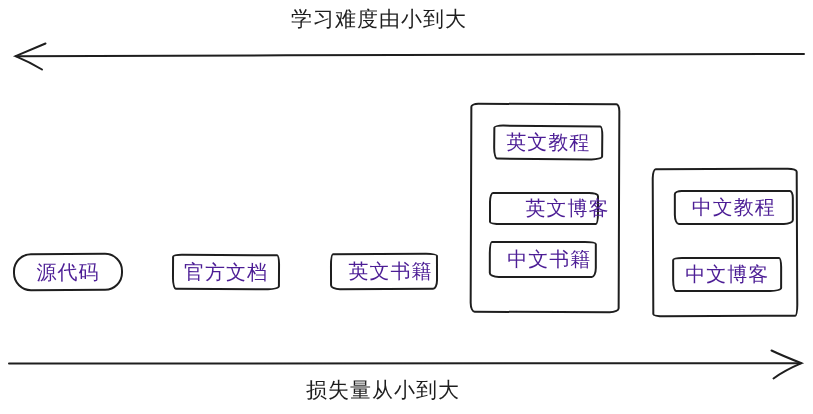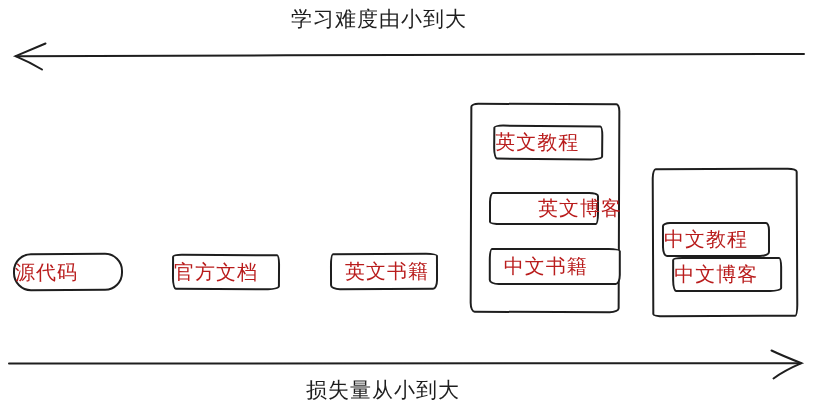--- a/index.html
+++ b/index.html
@@ -37,25 +37,25 @@
   .label-top    { left: 291px; top: 7px; }
   .label-bottom { left: 306px; top: 378px; }
 
   .sketch-box {
     position: absolute;
     box-sizing: border-box;
     border: 2px solid #1e1e1e;
     background: #ffffff;
     display: flex;
     align-items: center;
-    justify-content: flex-start;
+    justify-content: center;
     font-size: 20px;
     letter-spacing: 1px;
     white-space: nowrap;
-    color: #b91c1c;
+    color: #4c1d95;
   }
   .group-box {
     position: absolute;
     box-sizing: border-box;
     border: 2px solid #1e1e1e;
     background: #ffffff;
   }
   
   .w1 { border-radius: 4px 10px 3px 12px / 10px 4px 12px 3px; transform: rotate(-0.25deg); }
   .w2 { border-radius: 10px 3px 12px 4px / 3px 10px 4px 12px; transform: rotate(0.3deg); }
@@ -67,24 +67,24 @@
   #node-docs     { left: 172px; top: 254px; width: 108px; height: 36px; }
   #node-enbooks  { left: 330px; top: 253px; width: 108px; height: 37px; }
 
   
   #group1 { left: 470px; top: 103px; width: 150px; height: 210px; }
   #group2 { left: 652px; top: 168px; width: 146px; height: 149px; }
 
   
   #g1-i1 { left: 21px; top: 20px;  width: 110px; height: 35px; }
   #g1-i2 { left: 17px; top: 87px;  width: 110px; height: 33px; padding-left: 47px; }
-  #g1-i3 { left: 17px; top: 143px; width: 132px; height: 37px; }
+  #g1-i3 { left: 17px; top: 136px; width: 108px; height: 37px; }
 
   
-  #g2-i1 { left: 8px; top: 20px; width: 108px; height: 35px; margin-top: 32px; }
+  #g2-i1 { left: 20px; top: 20px; width: 120px; height: 35px; }
   #g2-i2 { left: 18px; top: 87px; width: 110px; height: 35px; }
 </style>
 </head>
 <body>
 
 <div id="canvas">
 
   <svg class="arrows-layer" viewBox="0 0 813 414" xmlns="http://www.w3.org/2000/svg">
     <g stroke="#1e1e1e" stroke-width="2" fill="none" stroke-linecap="round">
 

